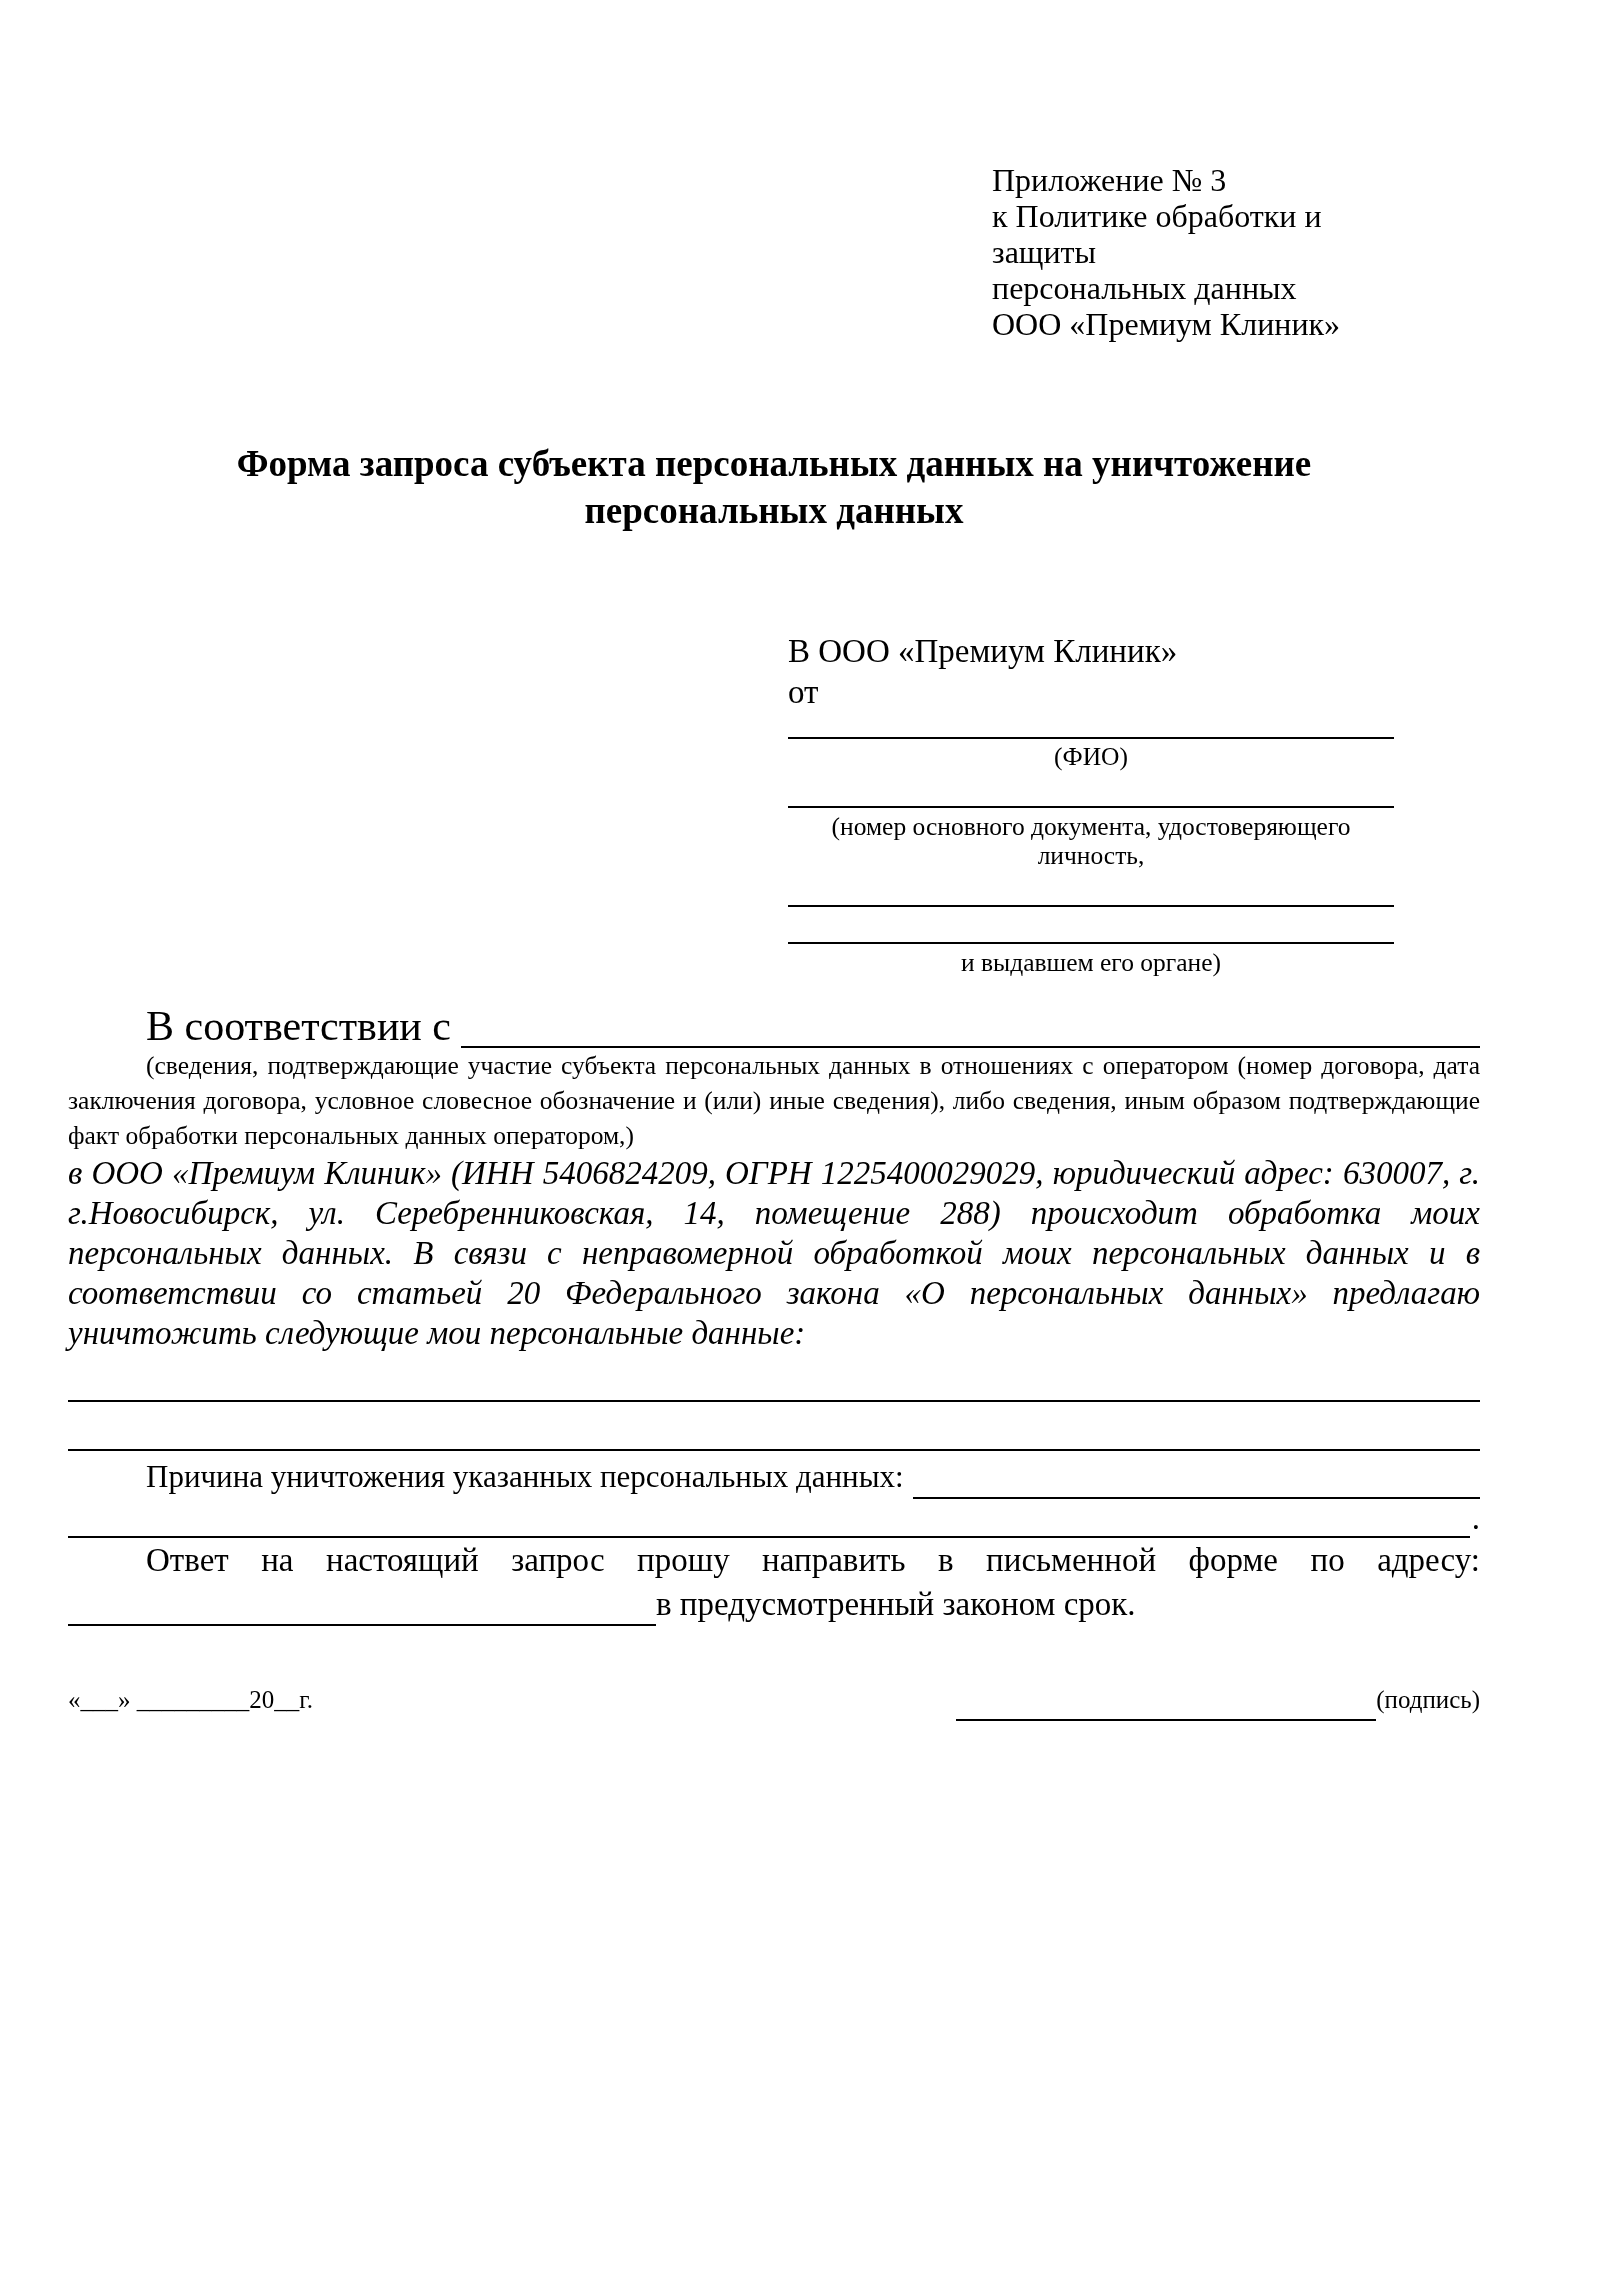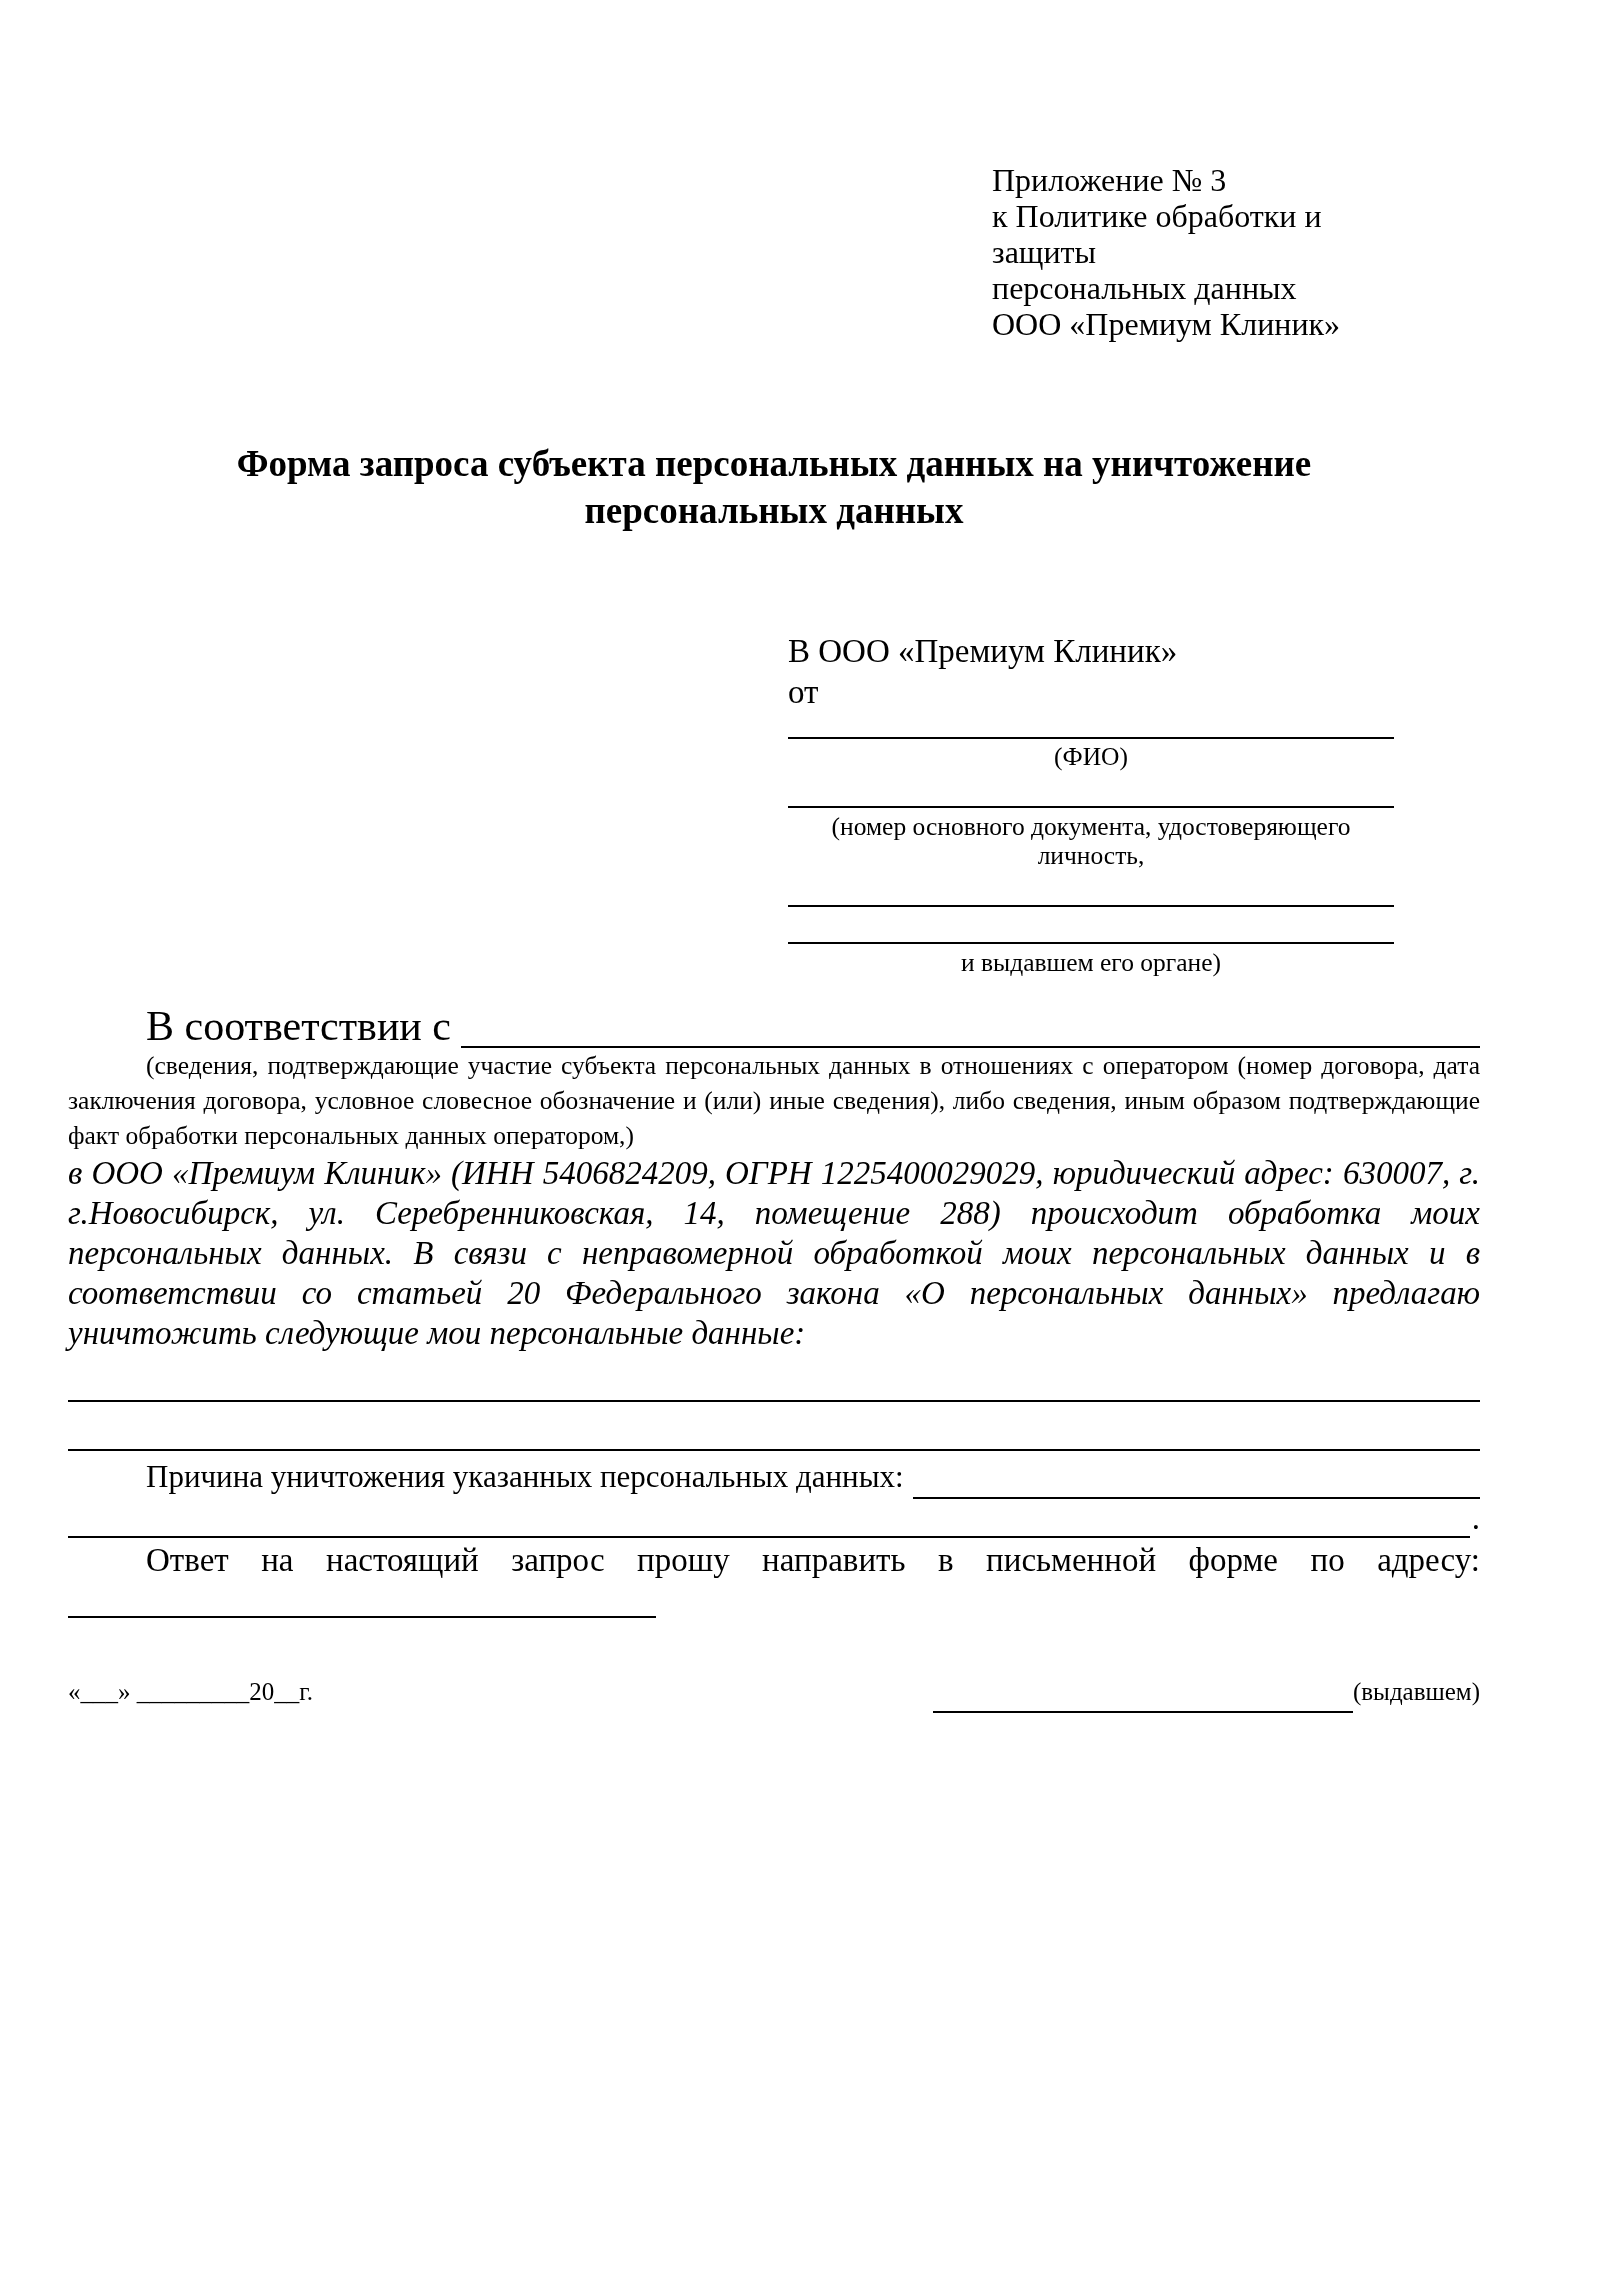--- a/index.html
+++ b/index.html
@@ -180,24 +180,25 @@
 
   <div class="reason-cont-row">
     <span class="fill-line"></span>
     <span class="period">.</span>
   </div>
 
   <p class="answer-line">Ответ на настоящий запрос прошу направить в письменной форме по адресу:</p>
 
   <div class="address-row">
     <span class="ul-fixed"></span>
+    <span>в предусмотренный законом срок.</span>
   </div>
 
   <div class="sign-row">
     <span class="date-part">«___» _________20__г.</span>
     <span class="sig-part">
       <span class="ul-fixed"></span>
-      <span class="sig-caption">(выдавшем)</span>
+      <span class="sig-caption">(подпись)</span>
     </span>
   </div>
 
 </div>
 
 
 </body></html>

